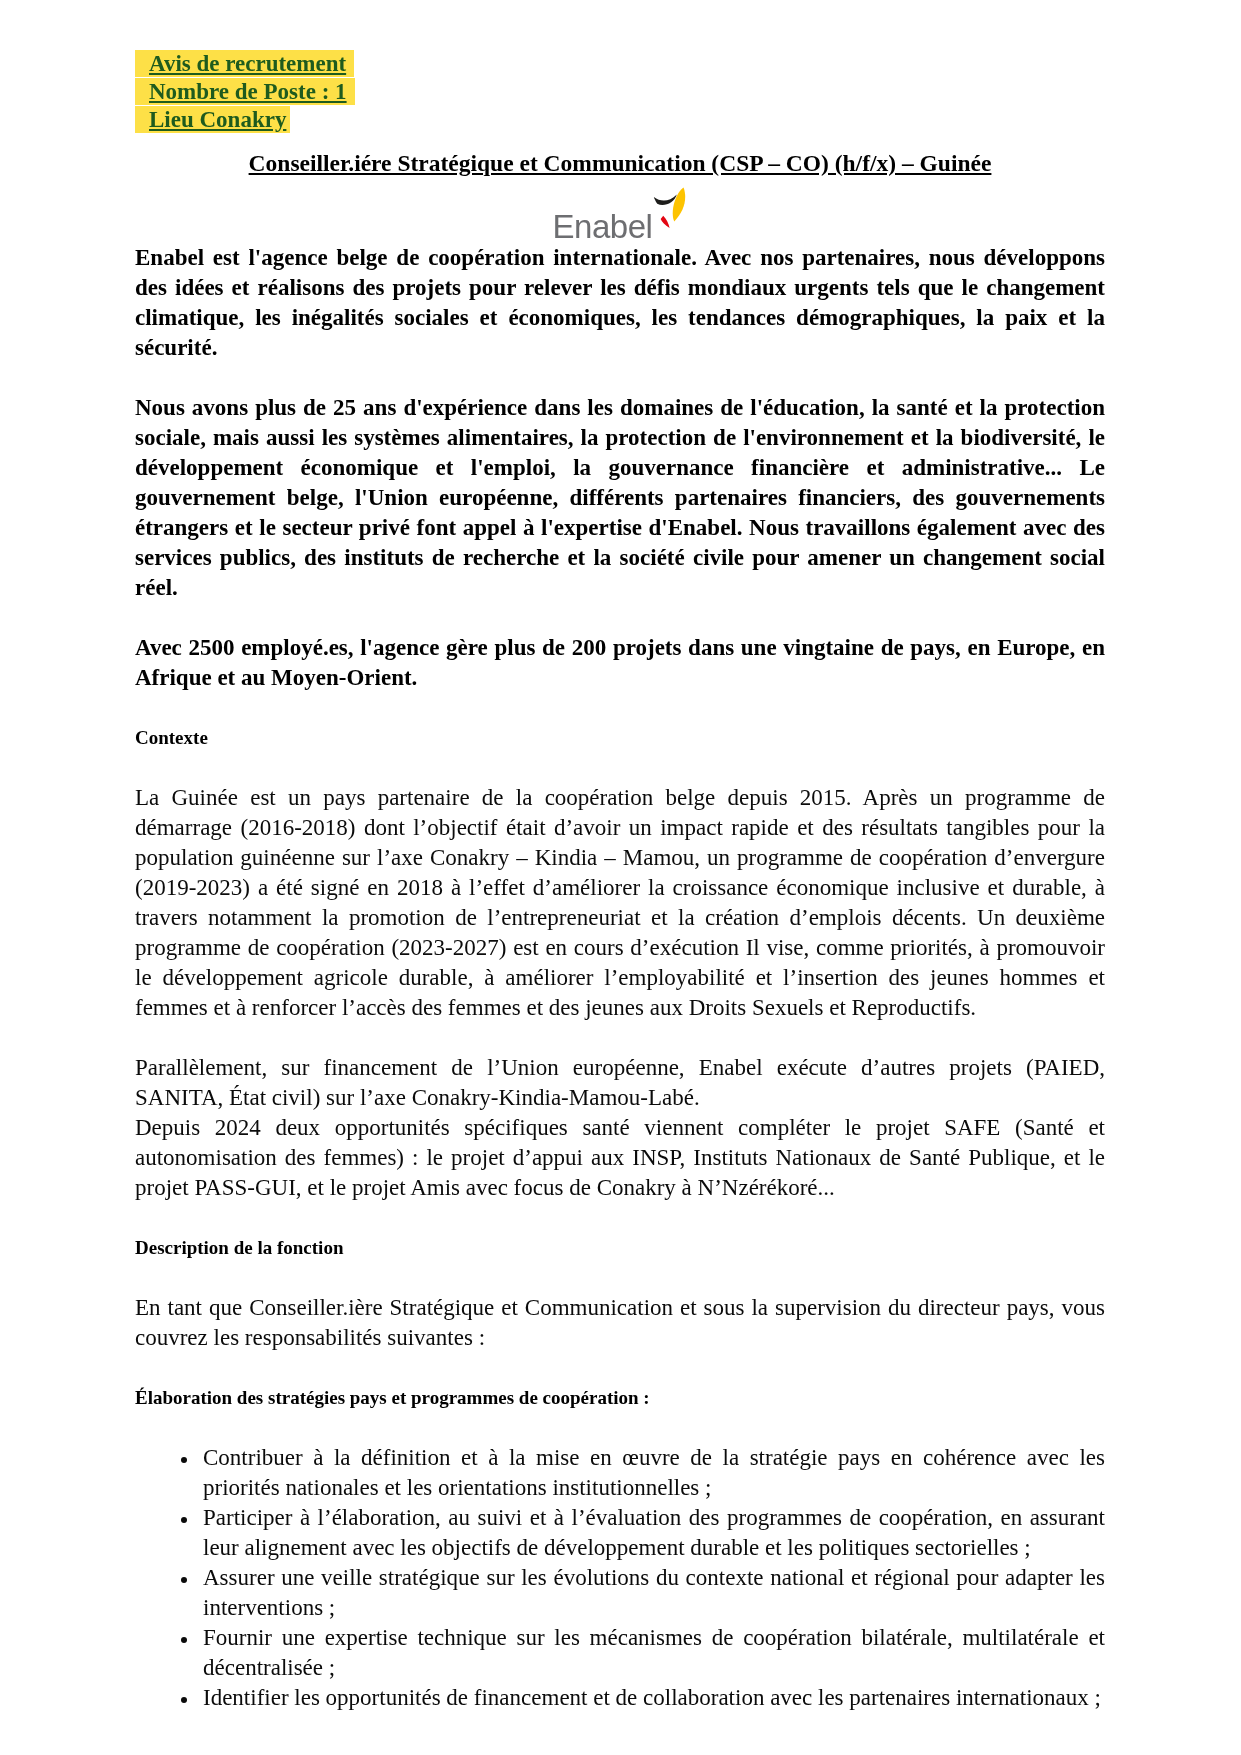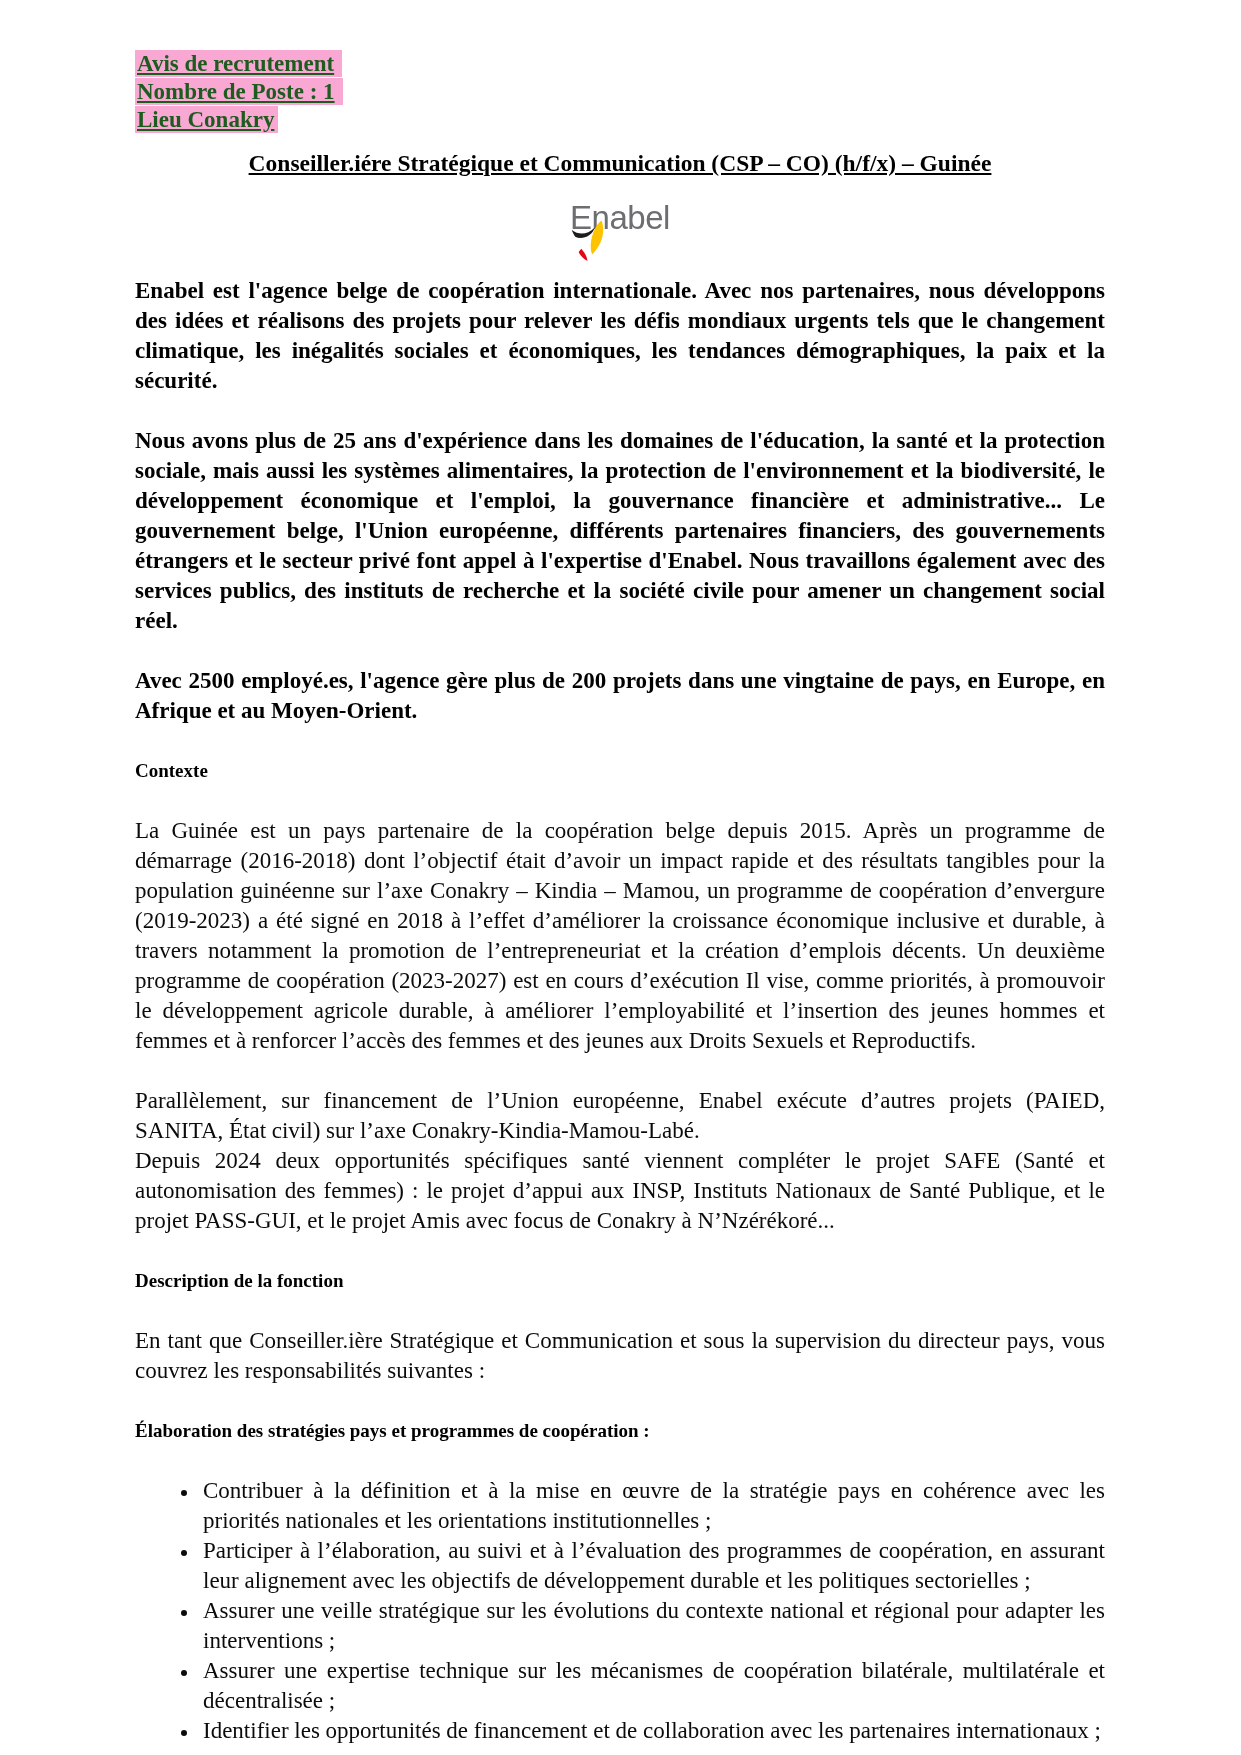--- a/index.html
+++ b/index.html
@@ -12,39 +12,39 @@
     background: #ffffff;
     padding: 50px 136px 0 135px;
     font-family: "Liberation Serif", "DejaVu Serif", serif;
     color: #0b0b0b;
     overflow: hidden;
   }
 
   
   .badge-line { font-size: 23px; font-weight: bold; line-height: 28px; }
   .badge-line .hl {
-    background: #f9a8d4;
+    background: #fde047;
     color: #1e5b1e;
     text-decoration: underline;
-    padding: 1px 8px 1px 2px;
+    padding: 1px 8px 1px 14px;
   }
   .badge-line .hl.short { padding-right: 4px; }
 
   
   .title-row { margin-top: 16px; text-align: center; }
   .title {
     font-size: 23.5px;
     font-weight: bold;
     text-decoration: underline;
     color: #000000;
   }
 
   
   .logo-row { margin-top: 24px; display: flex; justify-content: center; }
-  .logo-lockup { position: relative; display: inline-flex; align-items: flex-start; flex-direction: column; }
+  .logo-lockup { position: relative; display: inline-flex; align-items: flex-end; }
   .logo-text {
     font-family: "Liberation Sans", "DejaVu Sans", sans-serif;
     font-size: 33px;
     line-height: 1;
     color: #6d6e71;
     letter-spacing: -0.5px;
   }
   .logo-mark { margin-left: 1px; transform: translateY(-14px); }
 
   
@@ -122,17 +122,17 @@
   <p class="para">Depuis 2024 deux opportunités spécifiques santé viennent compléter le projet SAFE (Santé et autonomisation des femmes) : le projet d’appui aux INSP, Instituts Nationaux de Santé Publique, et le projet PASS-GUI, et le projet Amis avec focus de Conakry à N’Nzérékoré...</p>
 
   <h2 class="heading">Description de la fonction</h2>
   <p class="para">En tant que Conseiller.ière Stratégique et Communication et sous la supervision du directeur pays, vous couvrez les responsabilités suivantes :</p>
   <h3 class="heading">Élaboration des stratégies pays et programmes de coopération :</h3>
 
   <ul class="bullets">
     <li>Contribuer à la définition et à la mise en œuvre de la stratégie pays en cohérence avec les priorités nationales et les orientations institutionnelles ;</li>
     <li>Participer à l’élaboration, au suivi et à l’évaluation des programmes de coopération, en assurant leur alignement avec les objectifs de développement durable et les politiques sectorielles ;</li>
     <li>Assurer une veille stratégique sur les évolutions du contexte national et régional pour adapter les interventions ;</li>
-    <li>Assurer une expertise technique sur les mécanismes de coopération bilatérale, multilatérale et décentralisée ;</li>
+    <li>Fournir une expertise technique sur les mécanismes de coopération bilatérale, multilatérale et décentralisée ;</li>
     <li>Identifier les opportunités de financement et de collaboration avec les partenaires internationaux ;</li>
   </ul>
 
 </div>
 
 </body></html>

